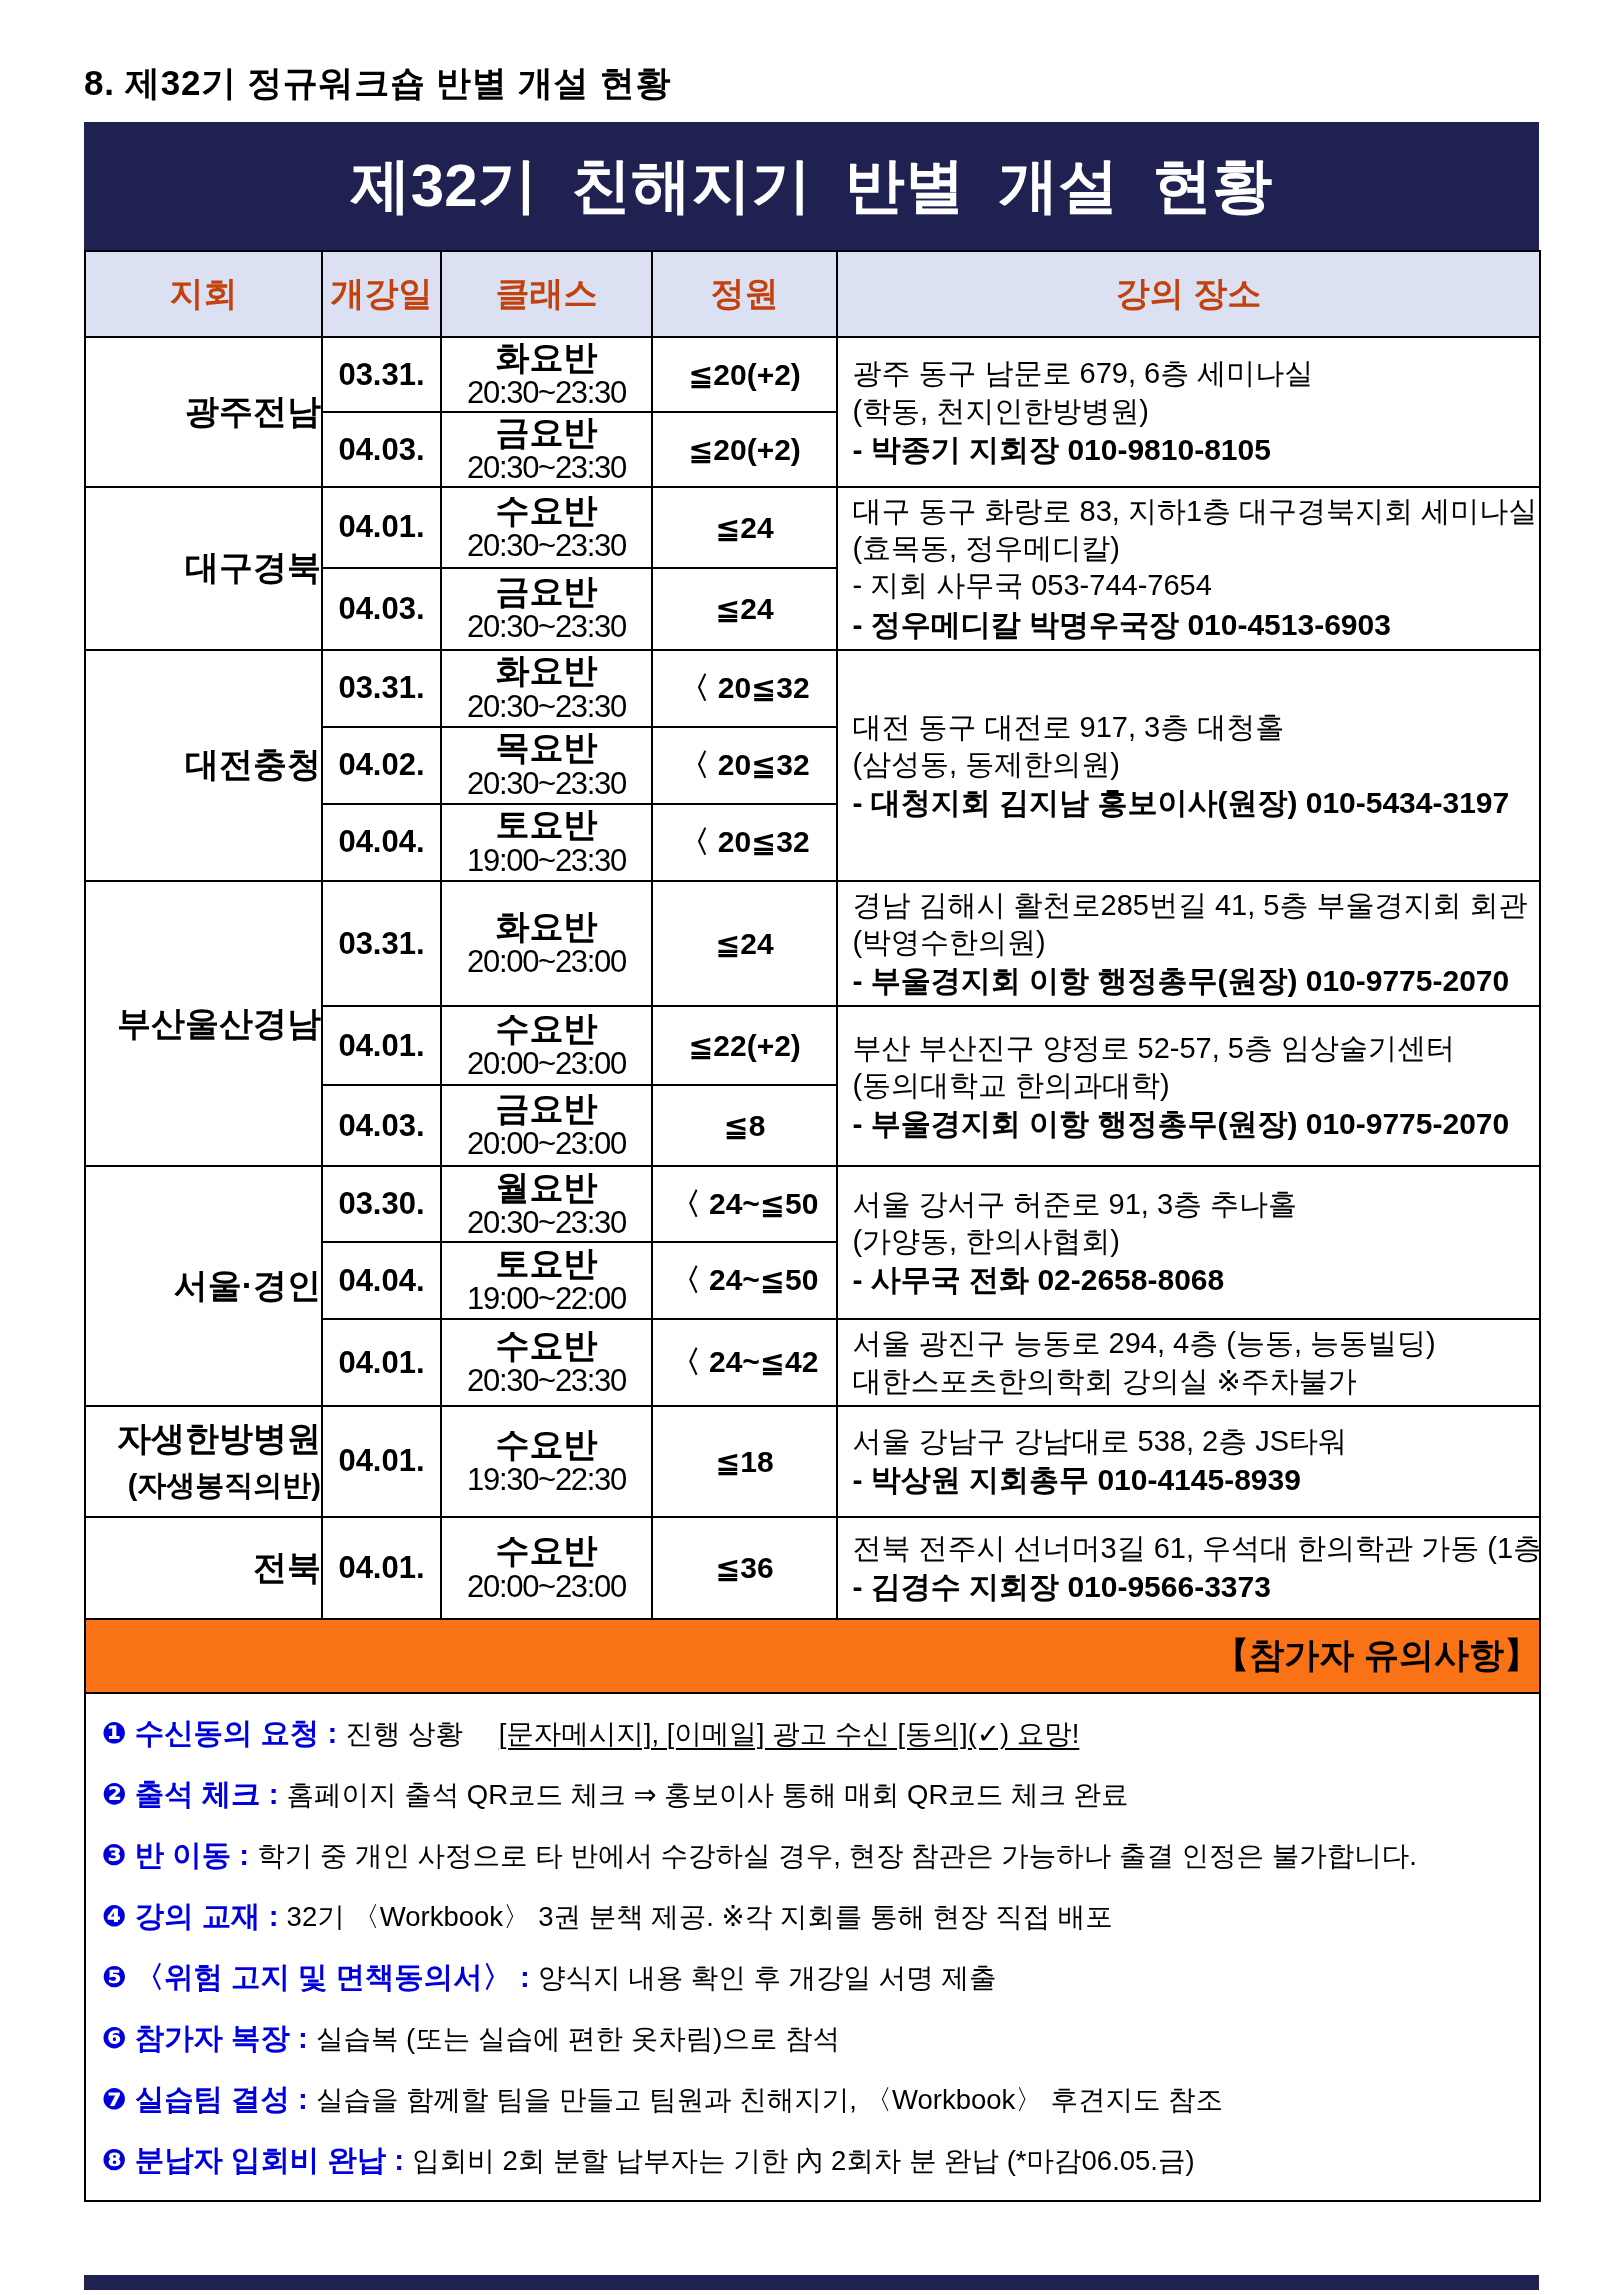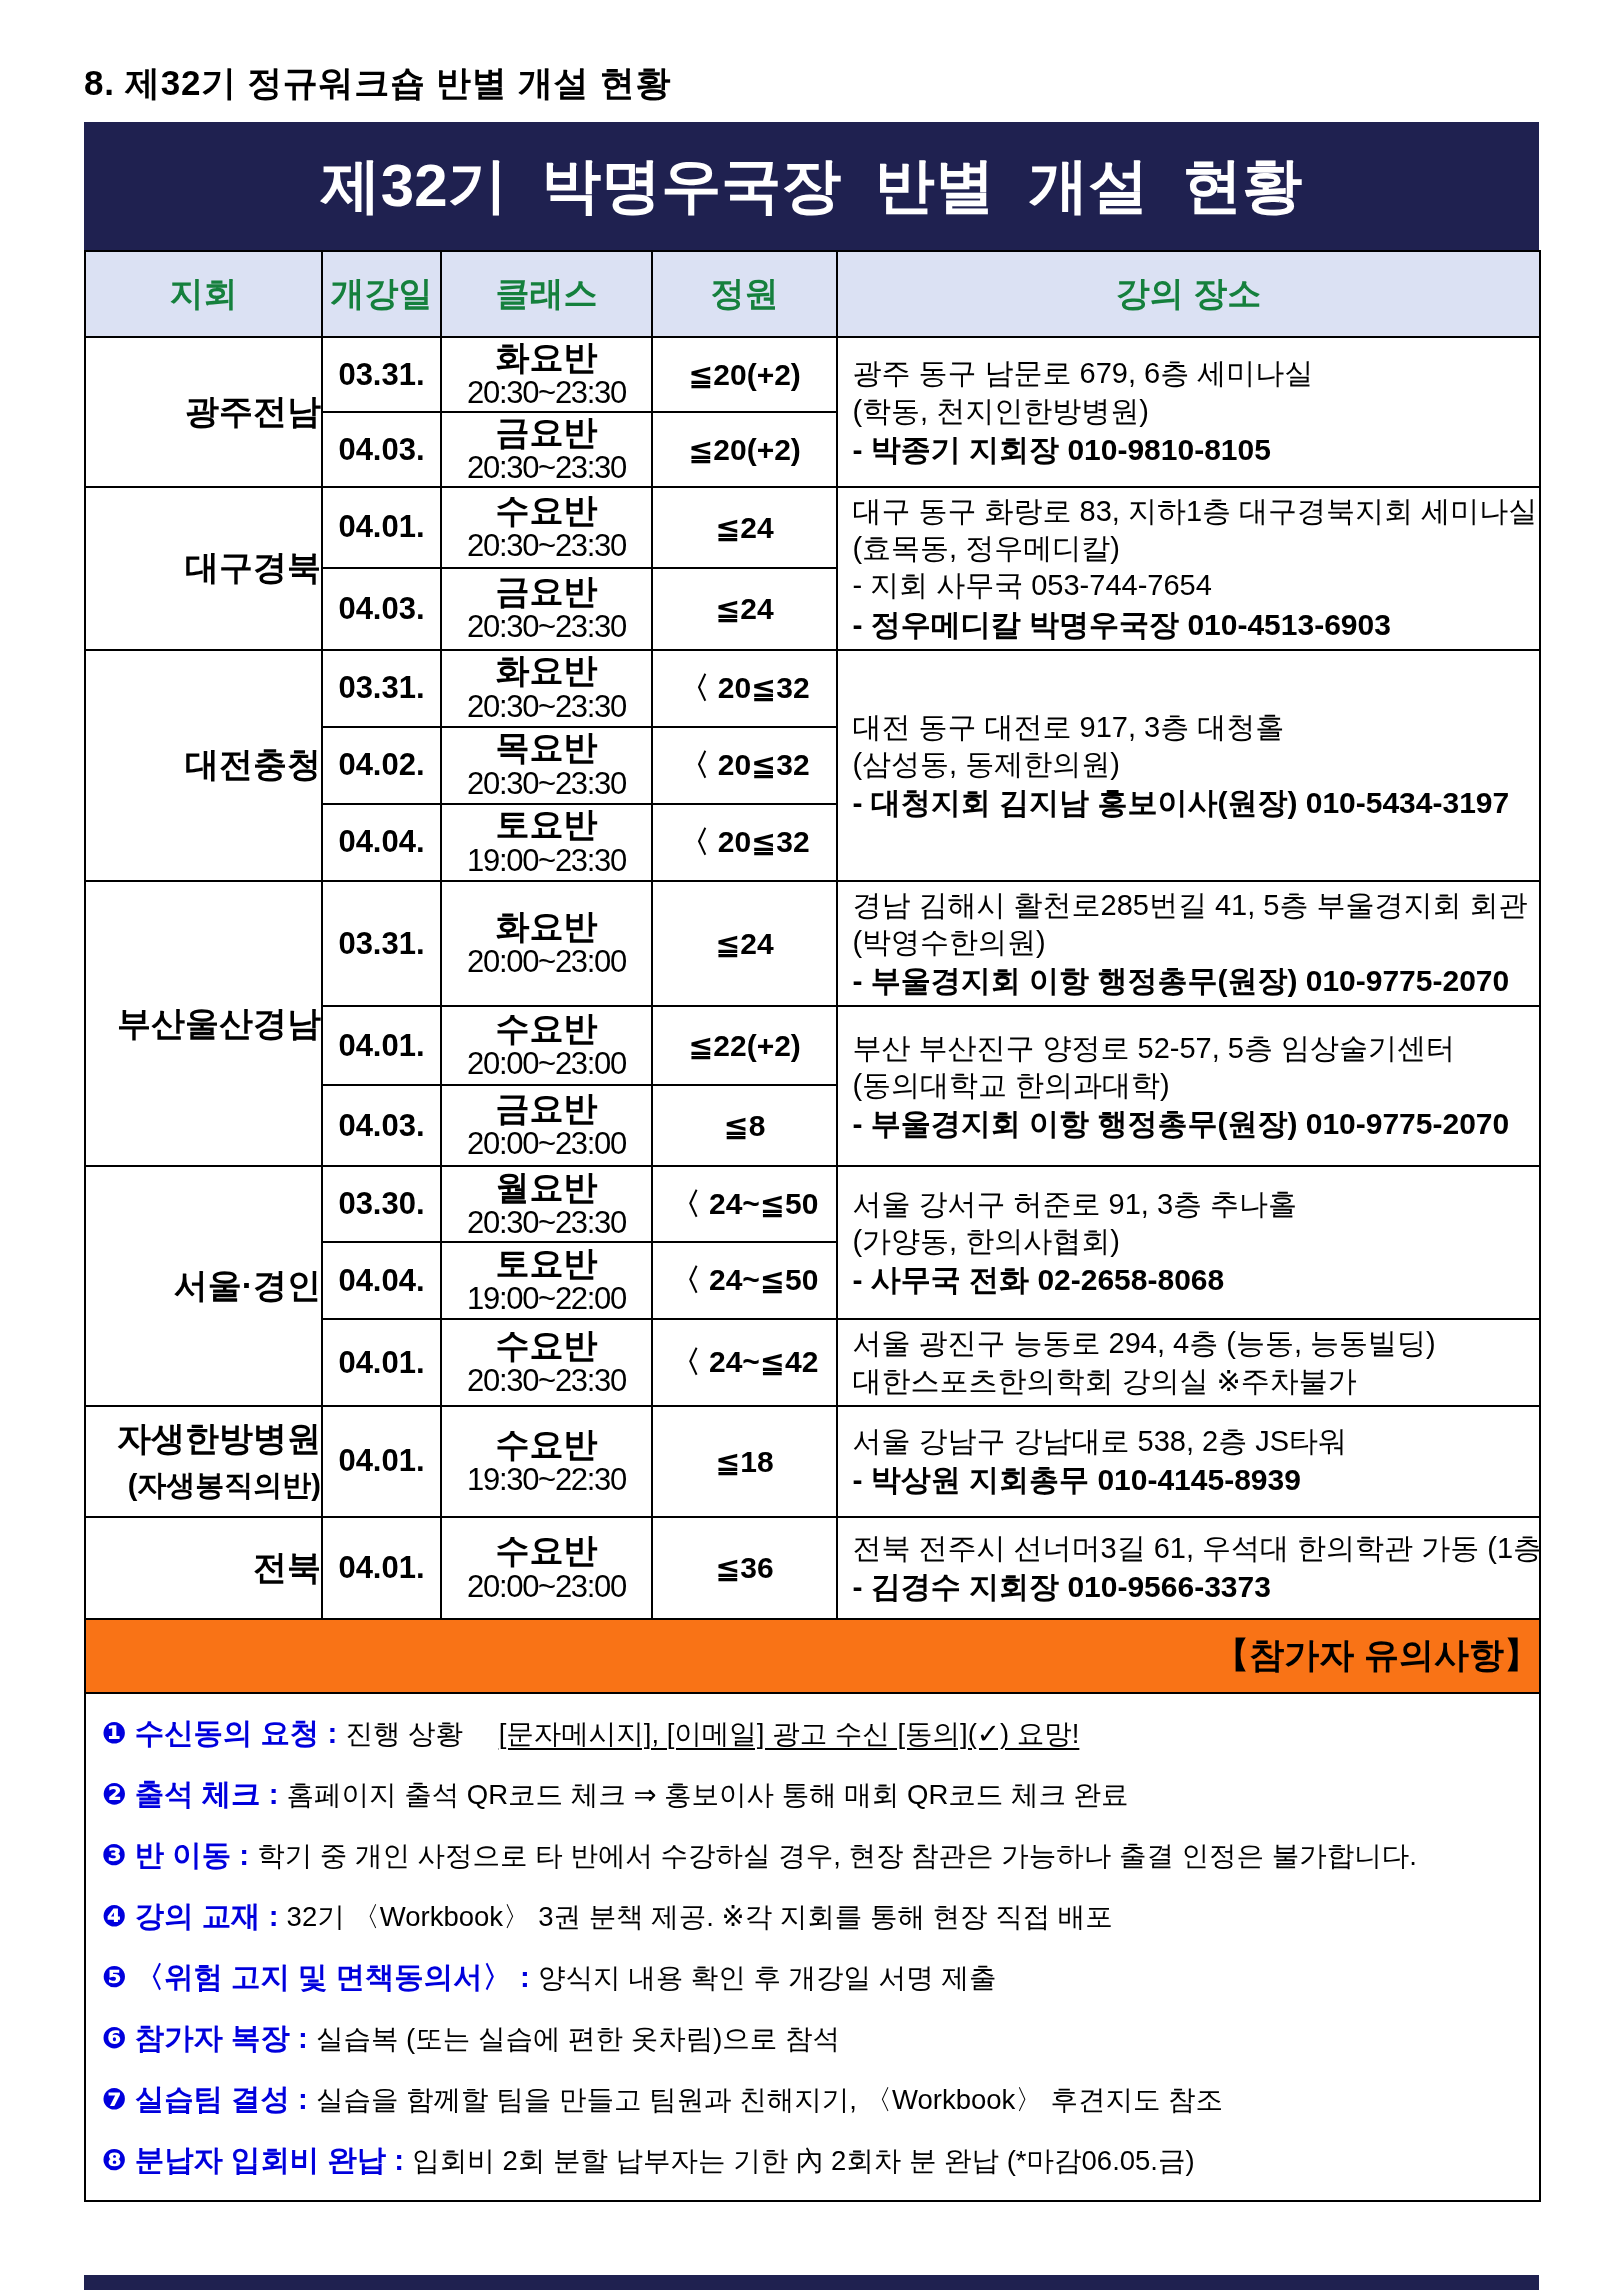--- a/index.html
+++ b/index.html
@@ -12,21 +12,21 @@
 
   .title-bar { position:absolute; left:84px; top:122px; width:1455px; height:128px;
     background:#1f2150; color:#fff; font-size:60px; font-weight:bold;
     display:flex; align-items:center; justify-content:center; word-spacing:17px; }
 
   table.sched { position:absolute; left:84px; top:250px; width:1455px;
     border-collapse:collapse; table-layout:fixed; }
   table.sched td, table.sched th { border:2px solid #000; overflow:hidden; }
   table.sched { border:2.6px solid #000; }
 
-  th.hdr { background:#dbe1f3; font-size:34px; font-weight:bold; color:#15803d;
+  th.hdr { background:#dbe1f3; font-size:34px; font-weight:bold; color:#c2410c;
     text-align:center; }
 
   td.region { text-align:right; font-size:34px; font-weight:bold;margin-left:13px; }
   td.region .sub { display:block; font-size:29px; font-weight:bold; color:#000000;
     margin-top:3.9px; }
   td.date { text-align:center; font-size:31px; font-weight:bold; }
   td.cls  { text-align:center; }
   td.cls .cname { display:block; font-size:34px; font-weight:bold; line-height:1.1; }
   td.cls .ctime { display:block; font-size:31px; font-weight:normal;
     letter-spacing:-1.3px; line-height:1.1; }
@@ -47,21 +47,21 @@
     background:#1f2150; }
 </style>
 </head>
 <body>
 
 <div class="page">
 
   <div class="doc-heading">8. 제32기 정규워크숍 반별 개설 현황</div>
 
   <div class="title-bar">
-    <span>제32기 박명우국장 반별 개설 현황</span>
+    <span>제32기 친해지기 반별 개설 현황</span>
   </div>
 
   <table class="sched">
     <colgroup>
       <col style="width:237px">
         <col style="width:119px">
         <col style="width:211px">
       <col style="width:185px">
         <col style="width:703px">
     </colgroup>

